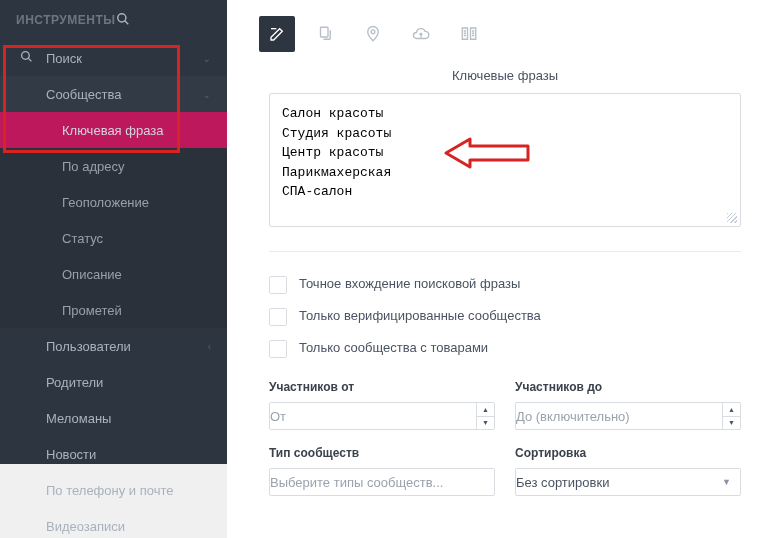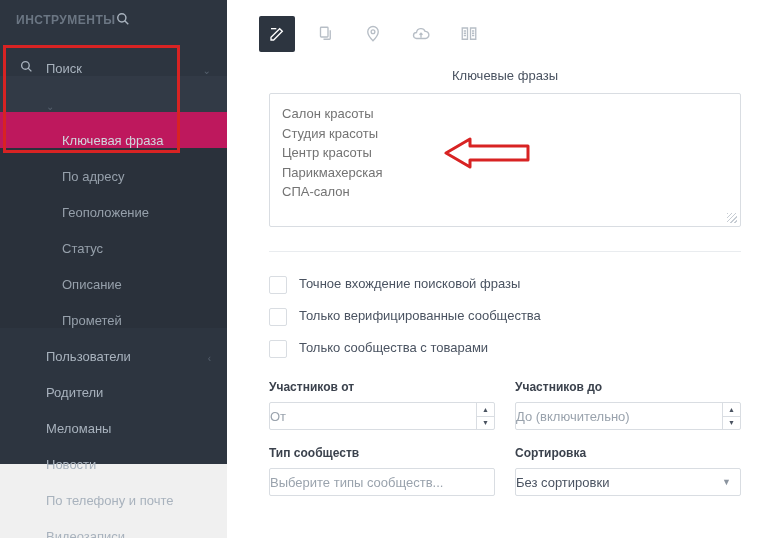--- a/index.html
+++ b/index.html
@@ -1,36 +1,36 @@
 <!DOCTYPE html>
 <html><head>
 <meta charset="utf-8">
 <style>
 *{box-sizing:border-box;margin:0;padding:0;font-family:-apple-system,BlinkMacSystemFont,"Segoe UI",Arial,sans-serif}
 body{background:#f0f0f0;width:783px;height:538px;overflow:hidden;position:relative}
 .sidebar{position:absolute;left:0;top:0;width:227px;height:464px;background:#2d3540}
 .sb-head{height:40px;display:flex;align-items:center;padding:0 16px;color:#6b7683;font-size:12px;font-weight:600;letter-spacing:.5px}
 .sb-head span{flex:1}
 .sb-search-ic{color:#a8b2bd;font-size:14px}
-.sb-row{height:36px;display:flex;align-items:flex-end;padding:0 16px 0 20px;color:#a8b2bd;font-size:13px;cursor:pointer}
+.sb-row{height:36px;display:flex;align-items:center;padding:0 16px 0 20px;color:#a8b2bd;font-size:13px;cursor:pointer}
 .sb-row .ic{width:16px;margin-right:10px;font-size:13px}
 .sb-row .lbl{flex:1}
 .sb-row .chev{font-size:10px;color:#55606d}
 .sb-row.lvl2{padding-left:46px;background:#323a46}
 .sb-row.lvl3{padding-left:62px;background:#2a313b;color:#96a0ab}
 .sb-row.active{background:#be185d;color:#d0d6dd}
 .highlight-box{position:absolute;left:3px;top:45px;width:177px;height:108px;border:3px solid #d82323;pointer-events:none;z-index:5}
 .main{position:absolute;left:227px;top:0;right:0;bottom:0;background:#fff;padding:0}
 .toolbar{height:68px;display:flex;align-items:center;padding:0 32px;gap:12px}
 .tb-btn{width:36px;height:36px;display:flex;align-items:center;justify-content:center;border-radius:2px;cursor:pointer;color:#b7bec6}
 .tb-btn.active{background:#2d3540;color:#fff}
 .section{padding:0 42px}
 .section-title{text-align:center;color:#4a5361;font-size:13px;margin-bottom:10px}
 .textarea-wrap{border:1px solid #d9dde2;border-radius:2px;padding:10px 12px;min-height:128px;position:relative}
-.textarea-wrap textarea{width:100%;height:108px;border:none;outline:none;resize:none;font-size:13px;color:#737373;font-family:Liberation Sans, sans-serif;line-height:1.5}
+.textarea-wrap textarea{width:100%;height:108px;border:none;outline:none;resize:none;font-size:13px;color:#000000;font-family:Liberation Mono, monospace;line-height:1.5}
 .resize-grip{position:absolute;right:3px;bottom:3px;width:10px;height:10px;background:repeating-linear-gradient(135deg,#c7cdd4 0 1px,transparent 1px 3px)}
 .divider{height:1px;background:#e9ecef;margin:24px 0}
 .chk-row{display:flex;margin-bottom:14px;color:#4a5361;font-size:13px}
 .chk{width:18px;height:18px;border:1px solid #d9dde2;border-radius:2px;margin-right:12px}
 .filters{display:flex;gap:20px;margin-top:22px}
 .f-col{flex:1}
 .f-label{color:#3b424d;font-size:12px;font-weight:600;margin-bottom:8px}
 .f-input{width:100%;height:28px;border:1px solid #d9dde2;border-radius:2px;padding:0 0;font-size:13px;color:#4a5361;outline:none}
 .f-input::placeholder{color:#9aa3ad}
 .spin-wrap{position:relative}
@@ -59,20 +59,21 @@
     <span class="ic">
       <svg width="13" height="13" viewBox="0 0 24 24" fill="none" stroke="currentColor" stroke-width="2.5">
           <circle cx="10" cy="10" r="7"></circle>
           <line x1="21" y1="21" x2="15" y2="15"></line>
         </svg>
     </span>
     <span class="lbl">Поиск</span>
     <span class="chev">⌄</span>
   </div>
   <div class="sb-row lvl2">
+    <span class="lbl">Сообщества</span>
     <span class="chev">⌄</span>
   </div>
   <div class="sb-row lvl3 active">
     <span class="lbl">Ключевая фраза</span>
   </div>
   <div class="sb-row lvl3">
     <span class="lbl">По адресу</span>
   </div>
   <div class="sb-row lvl3">
     <span class="lbl">Геоположение</span>

